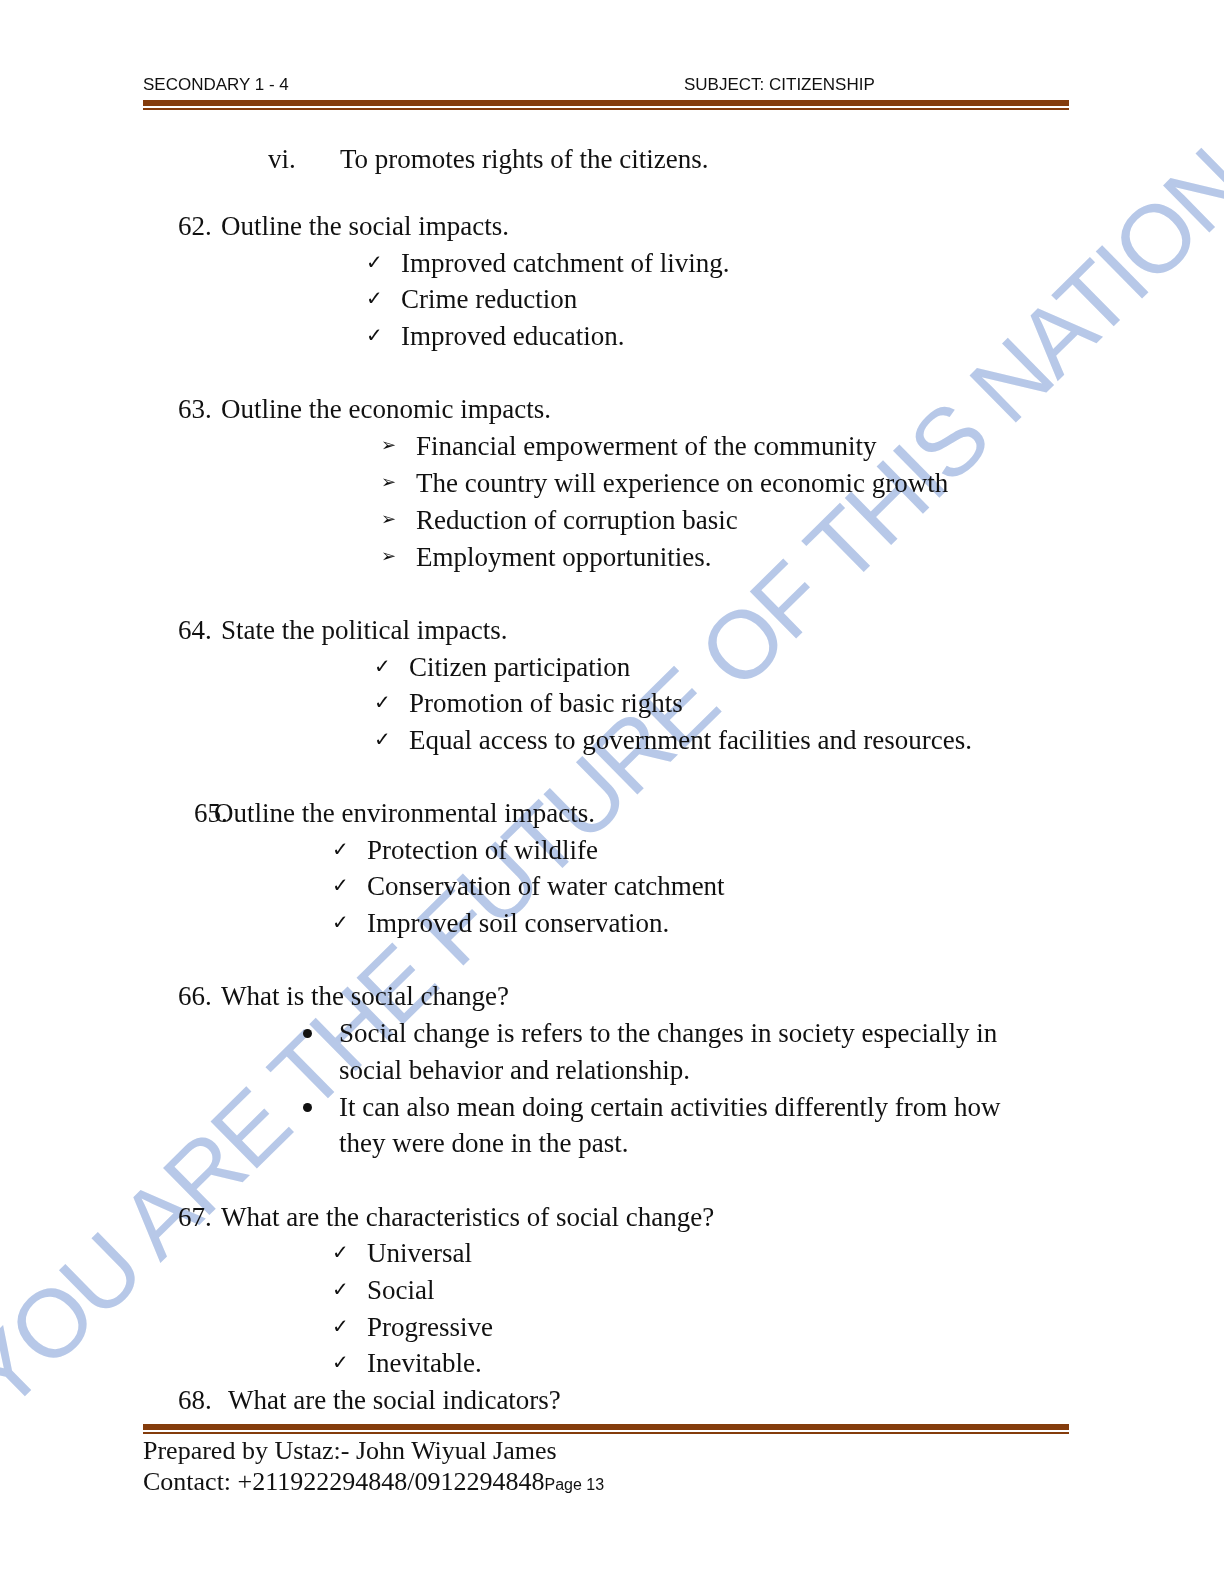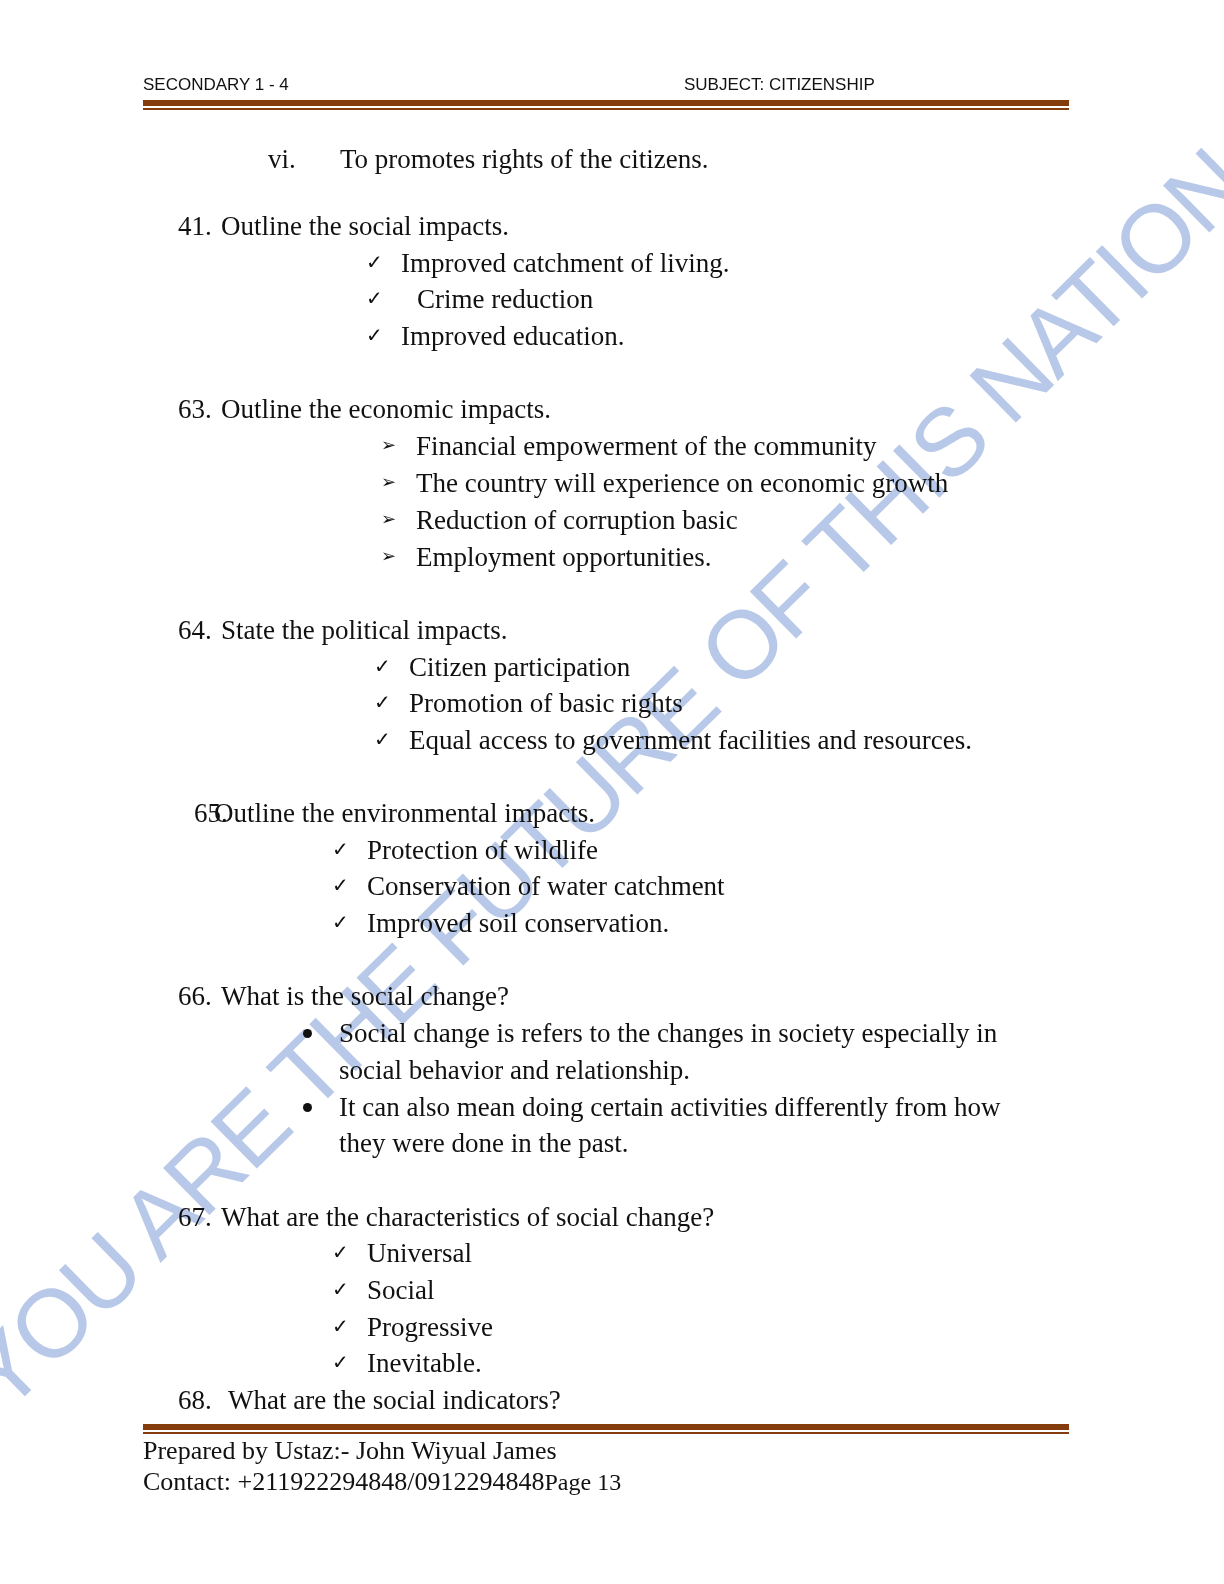--- a/index.html
+++ b/index.html
@@ -12,45 +12,45 @@
   .mark { position: absolute; font-family: "DejaVu Sans", sans-serif; font-size: 20px; color: #111; line-height: 1; }
   .bullet { position: absolute; width: 9px; height: 9px; border-radius: 50%; background: #111; }
   .watermark {
     position: absolute; left: 605px; top: 780px; transform: translate(-50%, -50%) rotate(-44.5deg);
     font-family: "Liberation Sans", sans-serif; font-size: 96px; color: #b4c6e7;
     white-space: nowrap; letter-spacing: -3px; transform-origin: center center; opacity: 0.95;
     line-height: 1; pointer-events: none; z-index: 0;
   }
   .content { position: absolute; left: 0; top: 0; width: 1205px; height: 1584px; z-index: 1; }
   .ftr { position: absolute; font-family: "Liberation Serif", serif; font-size: 26px; color: #111; line-height: 1; white-space: nowrap; }
-  .ftr-page { font-family: Liberation Serif, serif; font-size: 24px; text-align: center; }
+  .ftr-page { font-family: Liberation Sans, sans-serif; font-size: 16px; text-align: center; }
 </style>
 </head>
 <body>
 
 <div class="page">
 
   <div class="watermark">YOU ARE THE FUTURE OF THIS NATION</div>
 
   <div class="content">
 
     <div class="hdr" style="left:143px; top:76px;">SECONDARY 1 - 4</div>
     <div class="hdr" style="left:684px; top:76px;">SUBJECT: CITIZENSHIP</div>
     <div class="rule-thick" style="top:100px;"></div>
     <div class="rule-thin" style="top:108px;"></div>
 
     <div class="t" style="left:268px; top:146px;">vi.</div>
     <div class="t" style="left:340px; top:146px;">To promotes rights of the citizens.</div>
 
-    <div class="t" style="left:178px; top:213px;">41.</div>
+    <div class="t" style="left:178px; top:213px;">62.</div>
     <div class="t" style="left:221px; top:213px;">Outline the social impacts.</div>
     <div class="mark" style="left:366px; top:252px;">✓</div>
     <div class="t" style="left:401px; top:250px;">Improved catchment of living.</div>
     <div class="mark" style="left:366px; top:288px;">✓</div>
-    <div class="t" style="left:401px; top:286px;margin-left:16px;">Crime reduction</div>
+    <div class="t" style="left:401px; top:286px;">Crime reduction</div>
     <div class="mark" style="left:366px; top:325px;">✓</div>
     <div class="t" style="left:401px; top:323px;">Improved education.</div>
 
     <div class="t" style="left:178px; top:396px;">63.</div>
     <div class="t" style="left:221px; top:396px;">Outline the economic impacts.</div>
     <div class="mark" style="left:381px; top:436px; font-size:18px;">➢</div>
     <div class="t" style="left:416px; top:433px;">Financial empowerment of the community</div>
     <div class="mark" style="left:381px; top:473px; font-size:18px;">➢</div>
     <div class="t" style="left:416px; top:470px;">The country will experience on economic growth</div>
     <div class="mark" style="left:381px; top:510px; font-size:18px;">➢</div>

